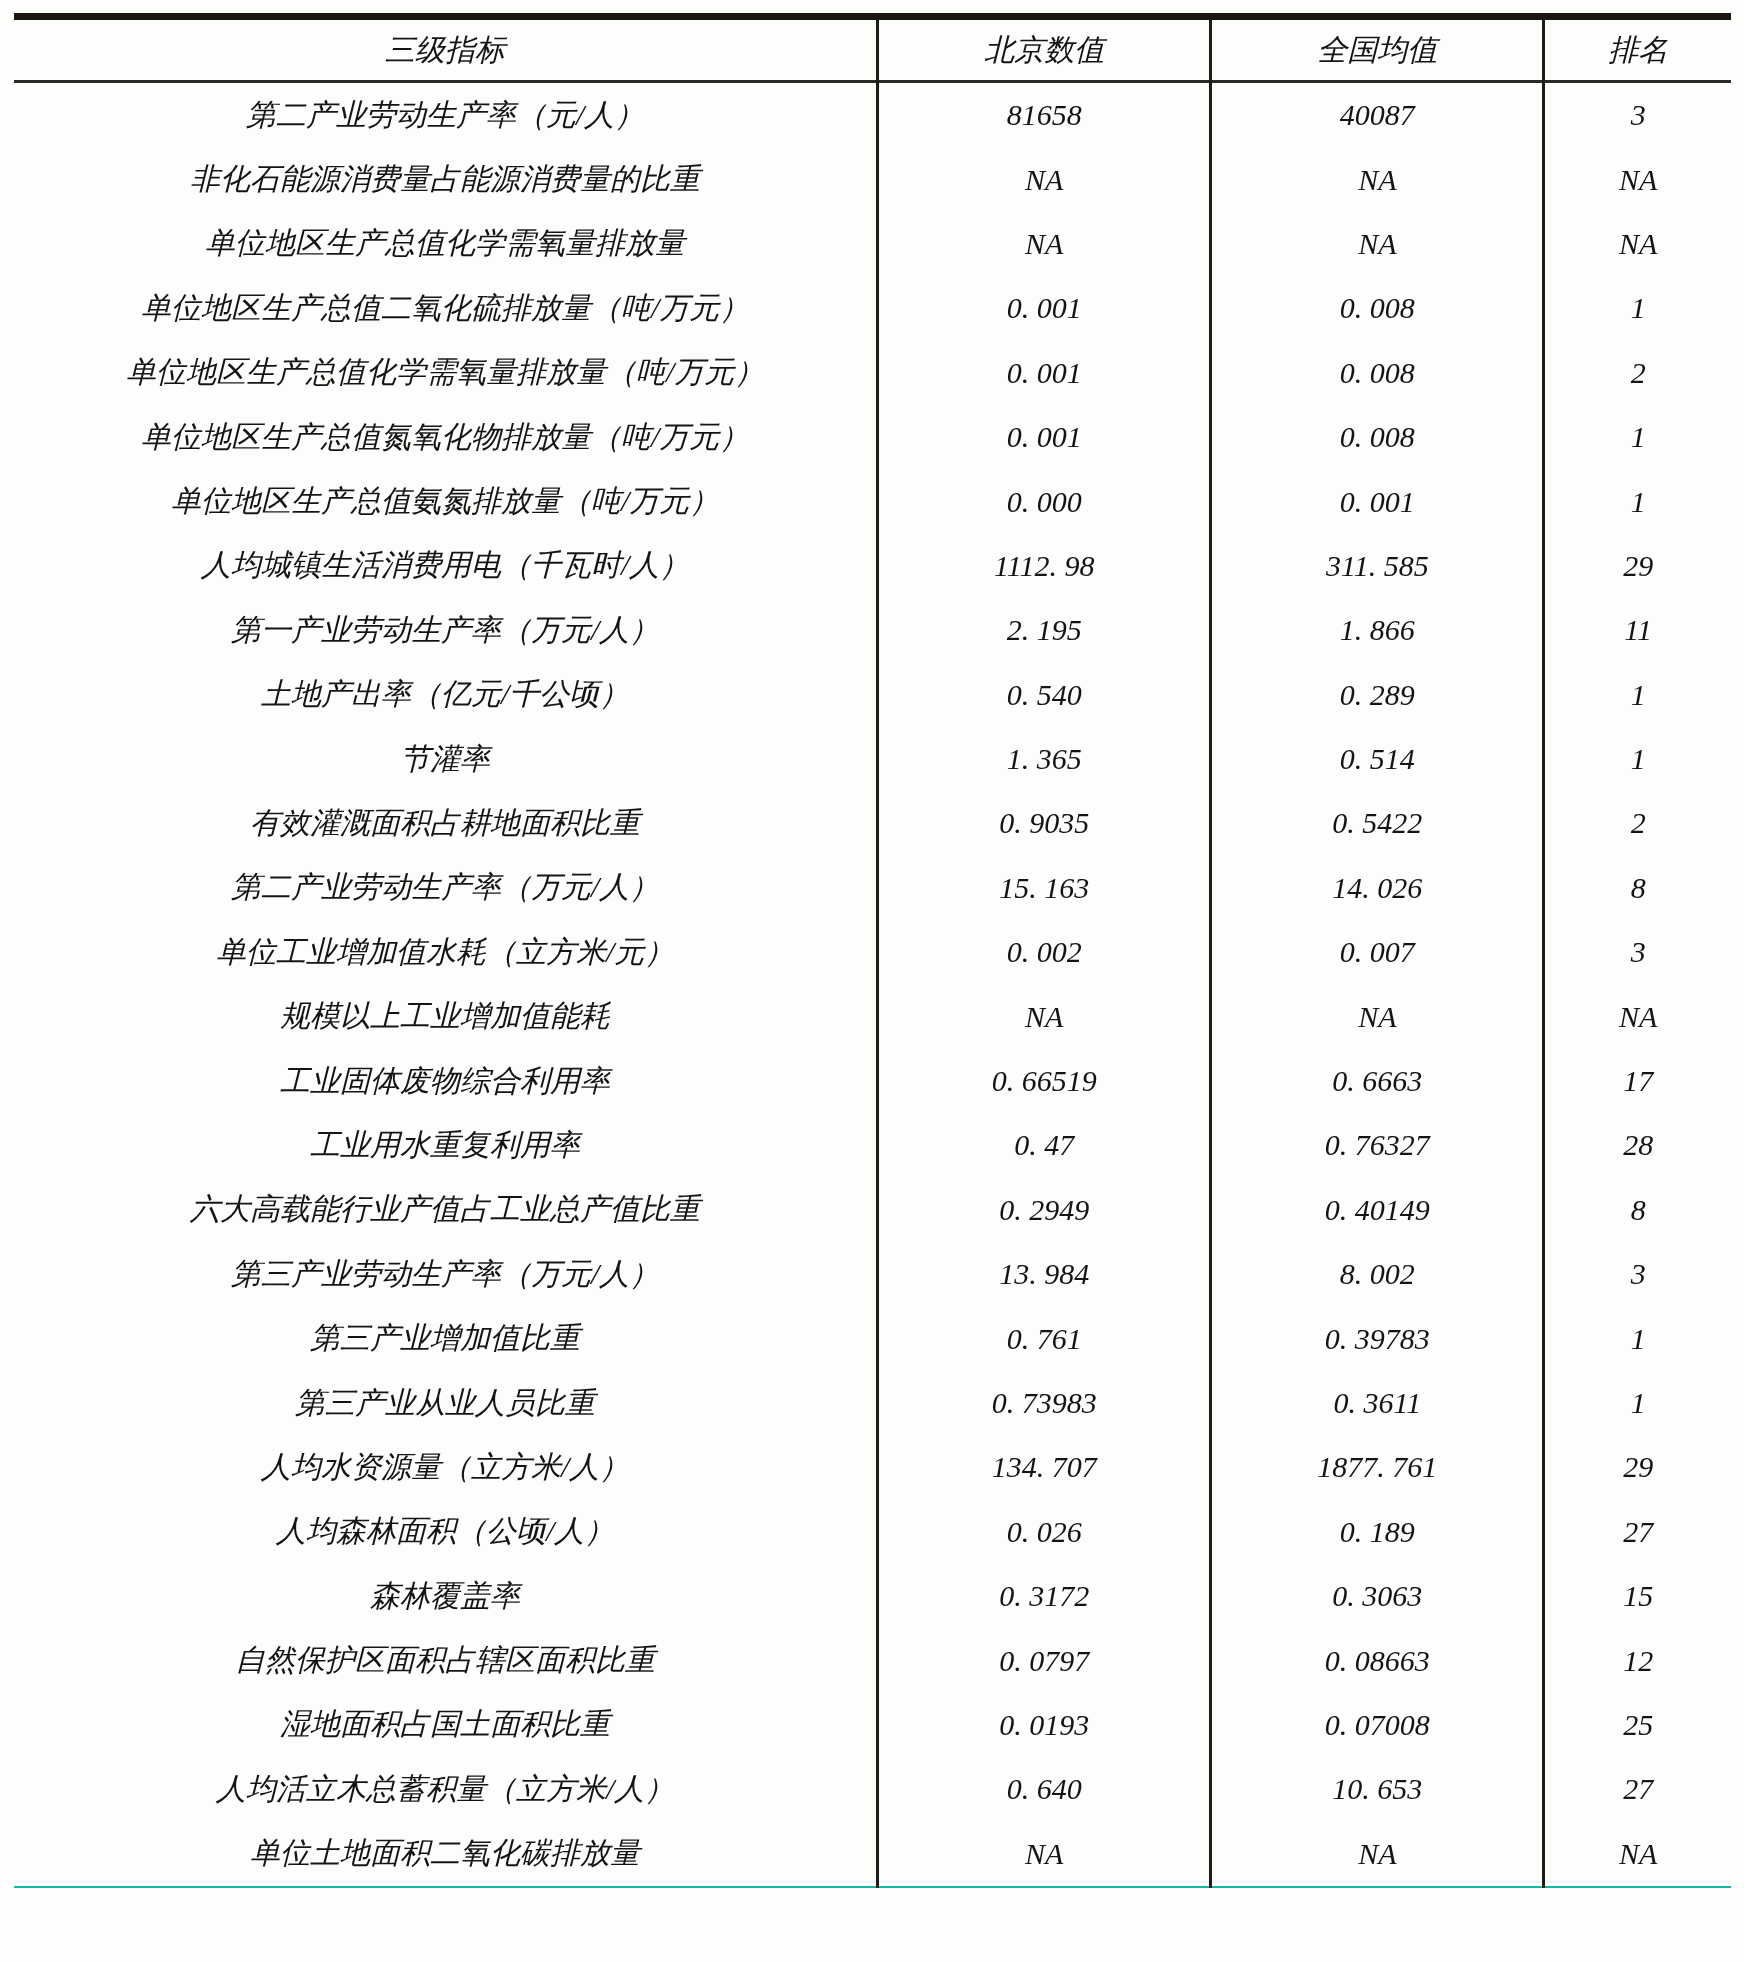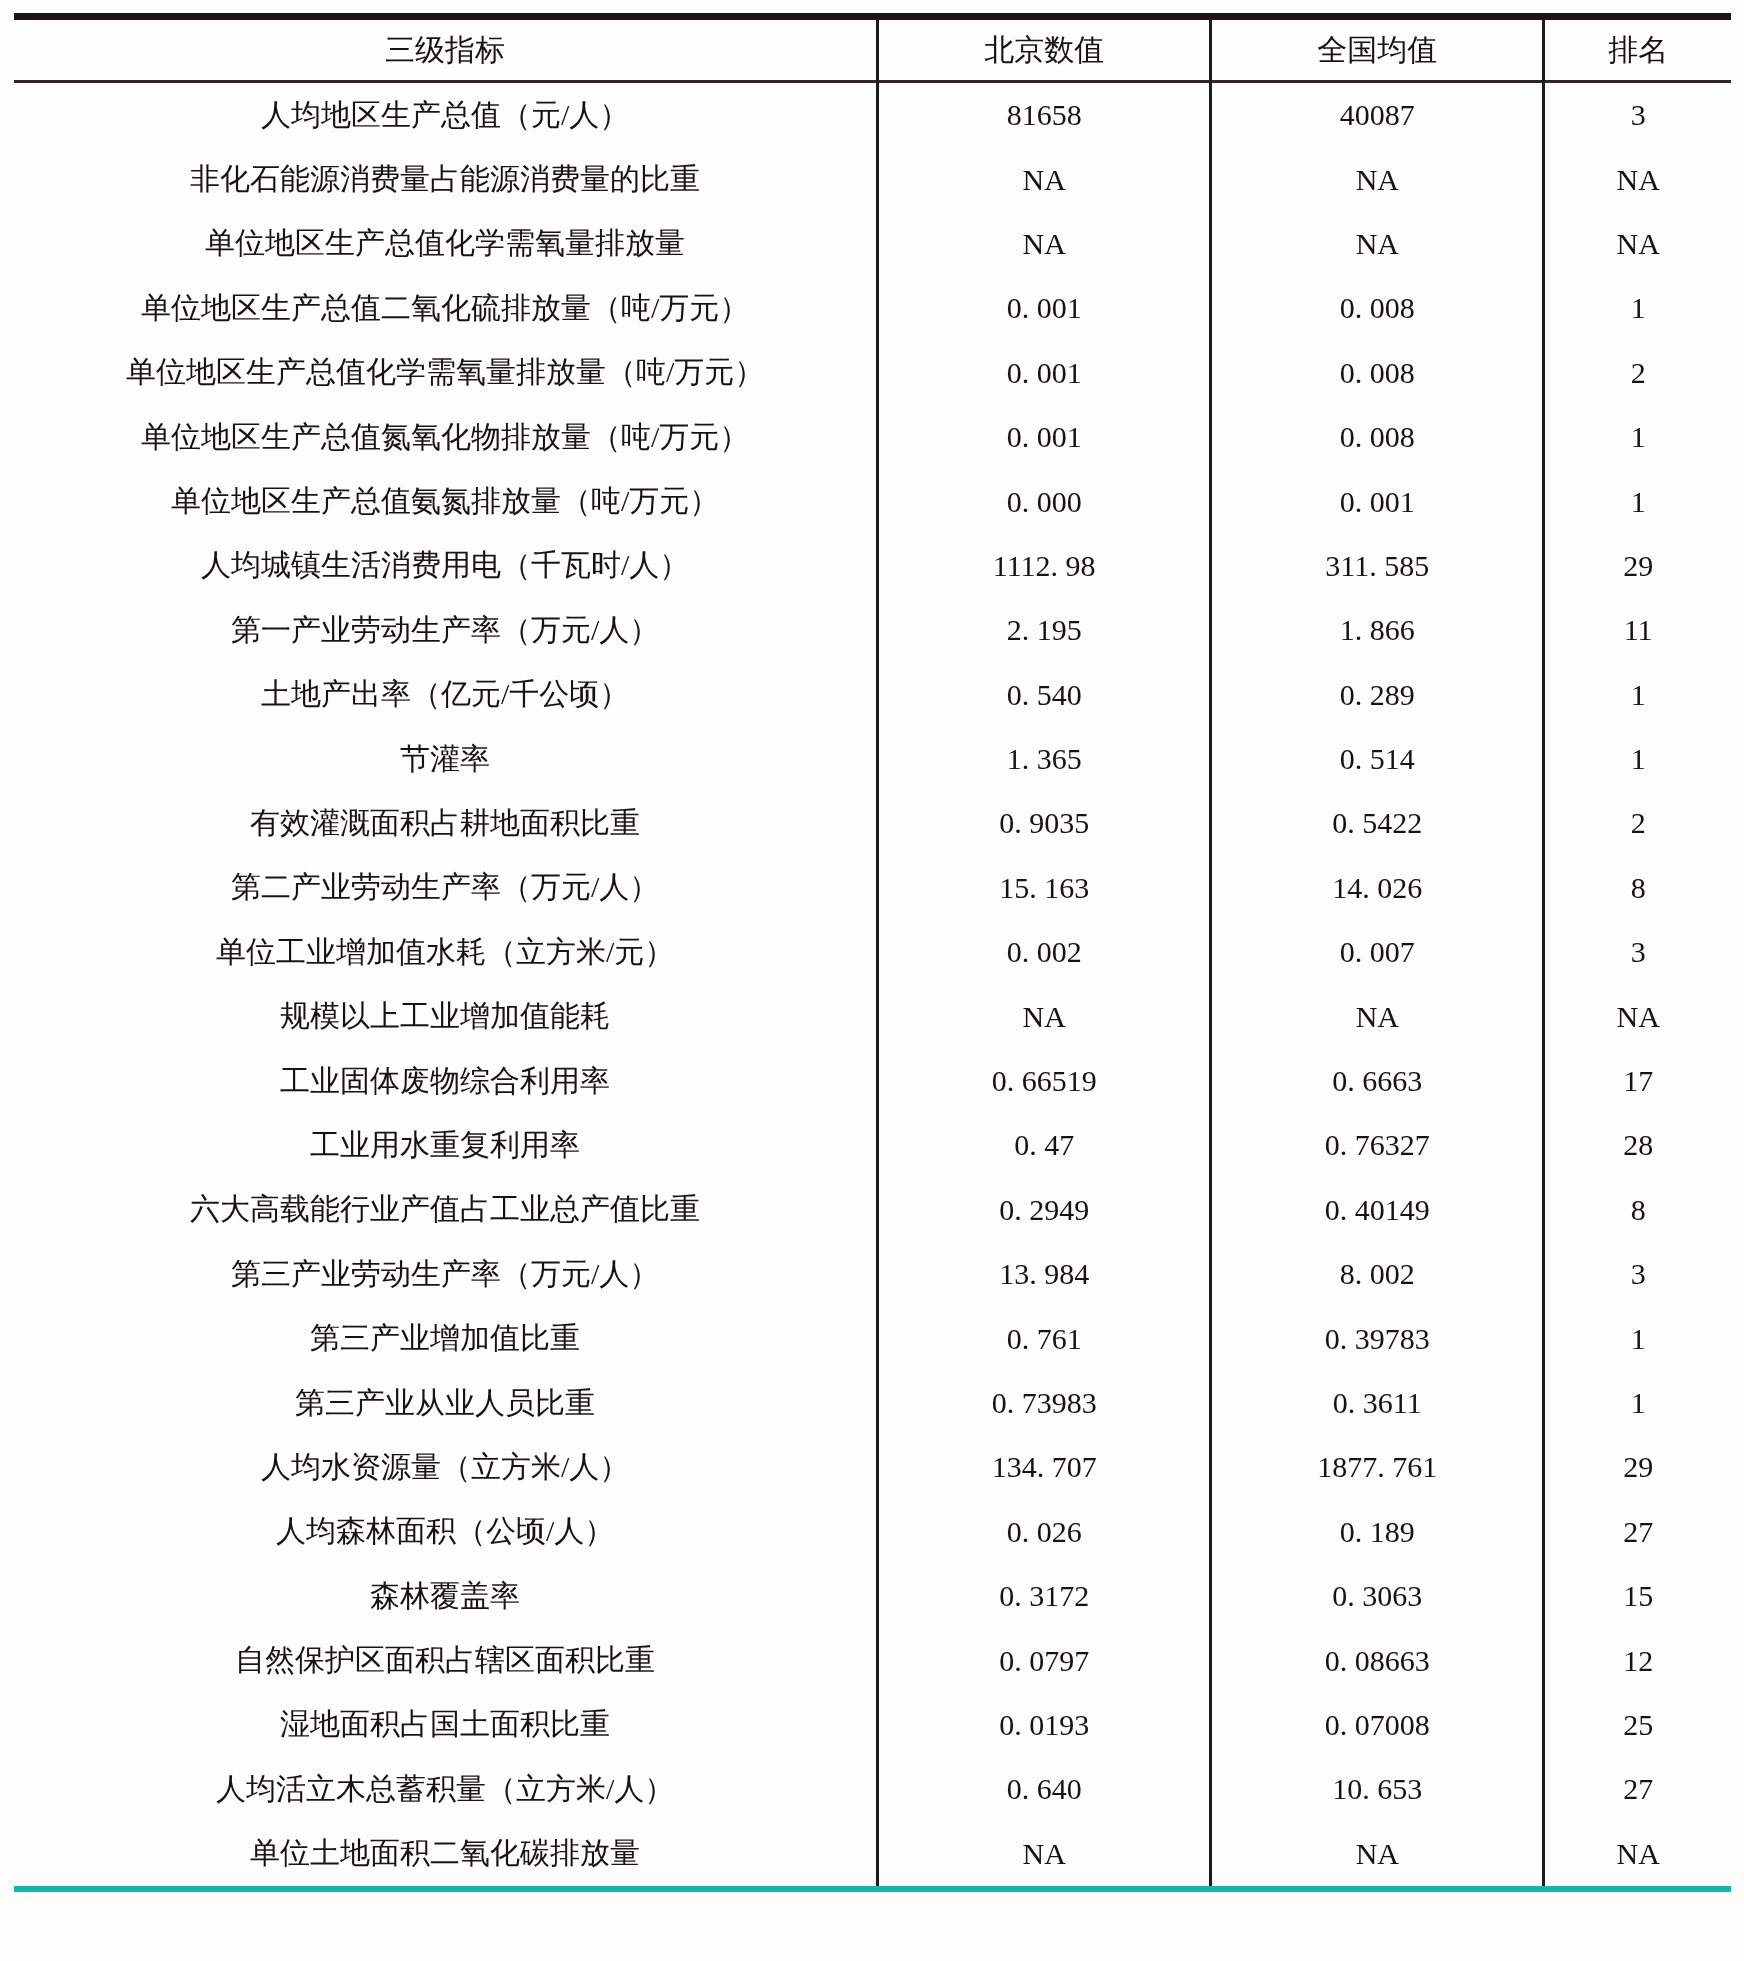--- a/index.html
+++ b/index.html
@@ -18,21 +18,22 @@
     position: absolute;
     left: 14px;
     top: 13px;
     width: 1717px;
   }
   table.indicator-table {
     width: 100%;
     border-collapse: collapse;
     table-layout: fixed;
     border-top: 7px solid #1b1614;
-    border-bottom: 6px solid #14b8a6;
+    border-bottom: 2px solid #14b8a6;
+    font-style: italic;
   }
   col.c-indicator { width: 50.3%; }
   col.c-beijing   { width: 19.4%; }
   col.c-national  { width: 19.4%; }
   col.c-rank      { width: 10.9%; }
   thead th {
     height: 60px;
     font-weight: normal;
     font-size: 30px;
     text-align: center;
@@ -69,21 +70,21 @@
     <thead>
       <tr>
         <th>三级指标</th>
         <th class="sep">北京数值</th>
         <th class="sep">全国均值</th>
         <th class="sep">排名</th>
       </tr>
     </thead>
     <tbody>
         <tr>
-    <td>人均地区生产总值（元/人）</td>
+    <td>第二产业劳动生产率（元/人）</td>
     <td class="sep">81658</td>
     <td class="sep">40087</td>
     <td class="sep">3</td>
   </tr>
         <tr>
     <td>非化石能源消费量占能源消费量的比重</td>
     <td class="sep">NA</td>
     <td class="sep">NA</td>
     <td class="sep">NA</td>
   </tr>

